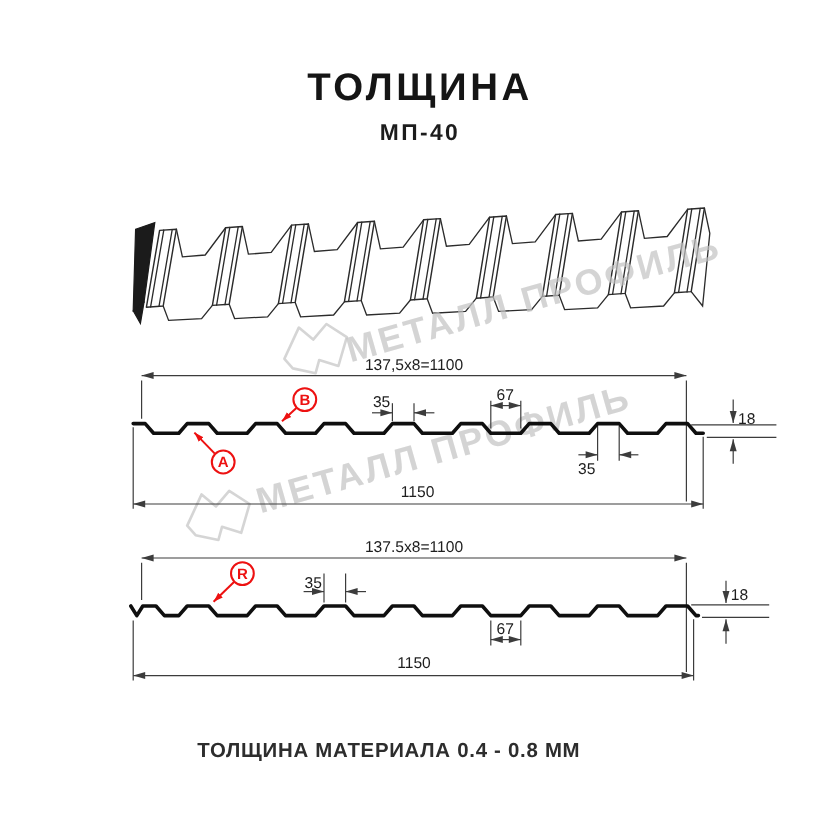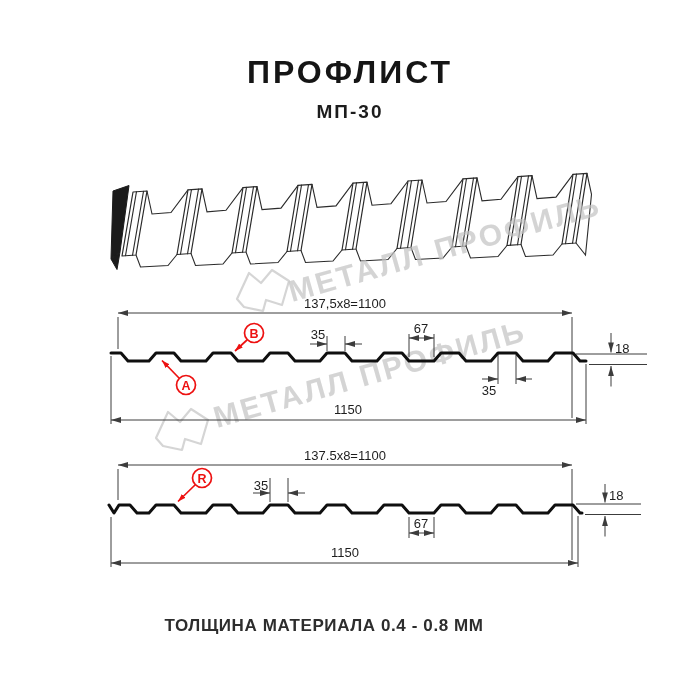--- a/index.html
+++ b/index.html
@@ -19,22 +19,22 @@
   .redtxt{font-size:12.5px;font-weight:bold;fill:#ed1111;text-anchor:middle}
   .wmtext{font-size:30px;font-weight:bold;fill:#c3c3c3;letter-spacing:2.5px;opacity:.7}
   .wmlogo{fill:none;stroke:#c3c3c3;stroke-width:2.2;stroke-linejoin:round;opacity:.7}
   .band{fill:#ffffff;stroke:#2b2b2b;stroke-width:1.2;stroke-linejoin:round}
   .fold{fill:none;stroke:#2b2b2b;stroke-width:1.1;stroke-linecap:round}
   .edge{fill:#1b1b1b;stroke:#1b1b1b;stroke-width:1}
 </style>
 </head>
 <body>
 
-<div class="title">ПРОФЛИСТ</div>
-<div class="subtitle">МП-30</div>
+<div class="title">ТОЛЩИНА</div>
+<div class="subtitle">МП-40</div>
 
 <svg class="scene" width="700" height="700" viewBox="0 0 700 700">
   <defs>
     <marker id="arr" markerUnits="userSpaceOnUse" markerWidth="12" markerHeight="9" refX="10.5" refY="4.5" orient="auto-start-reverse">
       <path d="M10.5,4.5 L0.5,1.6 L0.5,7.4 Z" fill="#3c3c3c"></path>
     </marker>
     <marker id="rarr" markerUnits="userSpaceOnUse" markerWidth="9" markerHeight="7" refX="8" refY="3.5" orient="auto">
       <path d="M8,3.5 L0,0.8 L0,6.2 Z" fill="#ed1111"></path>
     </marker>
   </defs>

